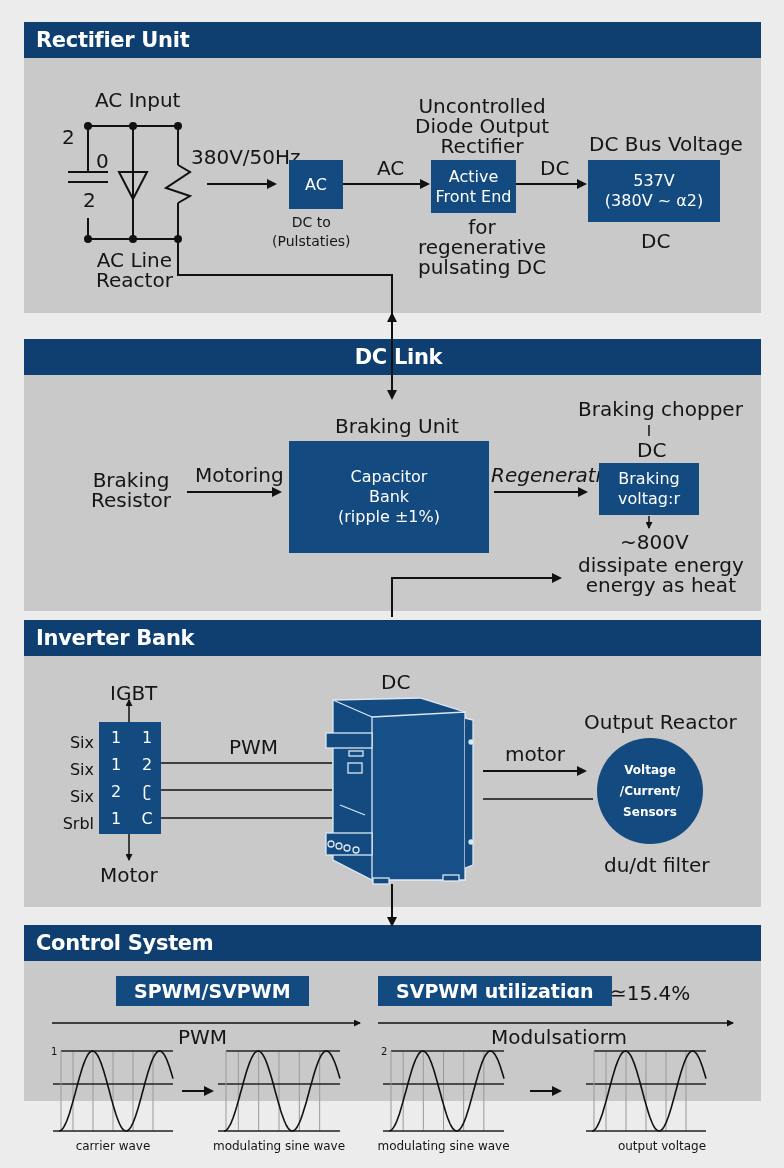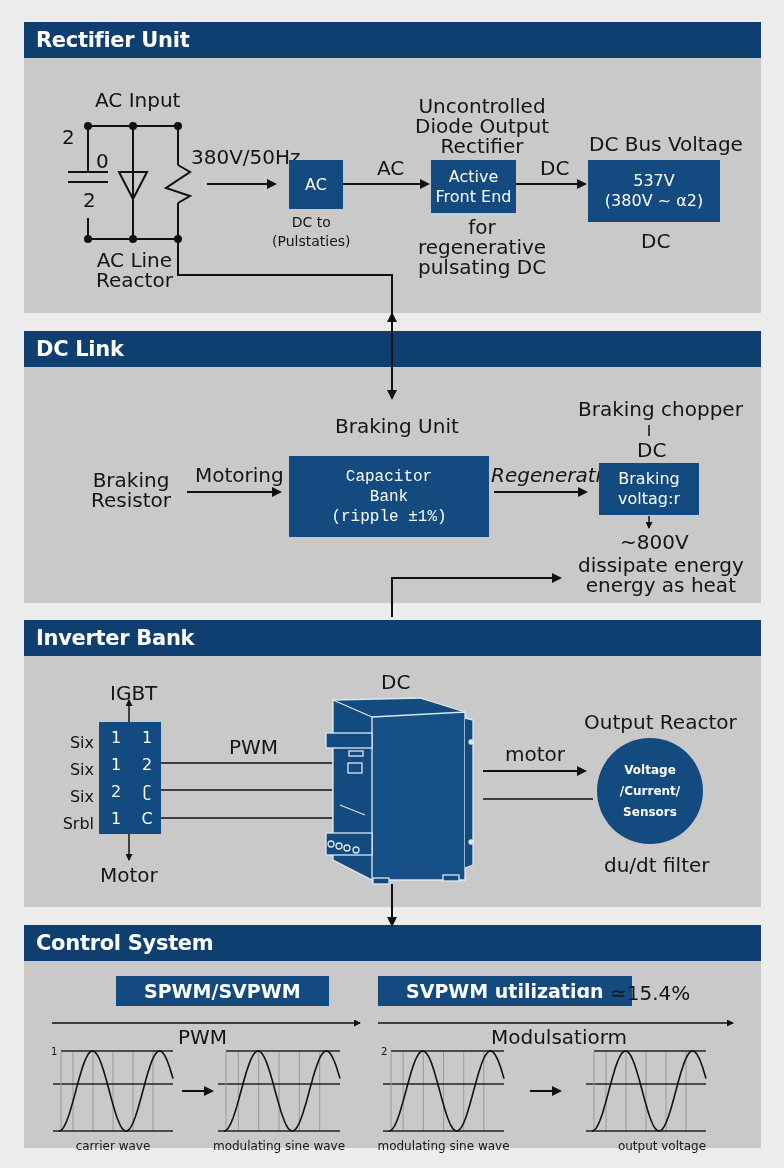--- a/index.html
+++ b/index.html
@@ -1,40 +1,40 @@
 <!DOCTYPE html>
 <html><head>
 <meta charset="utf-8">
 <style>
   html,body{margin:0;padding:0;}
   body{width:784px;height:1168px;background:#ececec;font-family:"DejaVu Sans",sans-serif;position:relative;overflow:hidden;color:#111;}
   .section{position:absolute;left:24px;width:737px;background:#c9c9c9;}
   .section .hdr{position:absolute;left:0;top:0;width:100%;height:36px;background:#0f3f70;color:#fff;font-weight:bold;font-size:21px;line-height:36px;box-sizing:border-box;padding-left:12px;letter-spacing:-0.3px;}
   .t{position:absolute;font-size:20px;line-height:20px;text-align:center;white-space:nowrap;color:#151515;}
   .box{position:absolute;background:#134a80;color:#fff;text-align:center;font-size:16px;line-height:20px;display:flex;align-items:center;justify-content:center;flex-direction:column;}
-  .lbl{position:absolute;background:#134a80;color:#fff;font-weight:bold;font-size:19px;line-height:30px;padding:0 28px;}
+  .lbl{position:absolute;background:#134a80;color:#fff;font-weight:bold;font-size:19px;line-height:30px;padding:0 18px;}
   svg.ov{position:absolute;left:0;top:0;}
   .small{font-size:12px;}
 </style>
 </head>
 <body>
 
 <div class="section" style="top:22px;height:291px;">
   <div class="hdr">Rectifier Unit</div>
 </div>
 
-<div class="section" style="top:331px;height:272px;">
+<div class="section" style="top:339px;height:272px;text-align:center;">
   <div class="hdr">DC Link</div>
 </div>
 
 <div class="section" style="top:620px;height:287px;">
   <div class="hdr">Inverter Bank</div>
 </div>
 
-<div class="section" style="top:925px;height:223px;">
+<div class="section" style="top:925px;height:176px;">
   <div class="hdr">Control System</div>
 </div>
 
 <svg class="ov" width="784" height="1168">
   <defs>
     <marker id="ah" markerWidth="10" markerHeight="10" refX="8" refY="5" orient="auto" markerUnits="userSpaceOnUse">
       <path d="M0,0 L10,5 L0,10 z" fill="#111"></path>
     </marker>
     <marker id="ahs" markerWidth="7" markerHeight="7" refX="6" refY="3.5" orient="auto" markerUnits="userSpaceOnUse">
       <path d="M0,0 L7,3.5 L0,7 z" fill="#111"></path>
@@ -204,21 +204,21 @@
   <div>(380V ~ α2)</div>
 </div>
 <div class="t" style="left:641px;top:231px;">DC</div>
 
 <div class="t" style="left:91px;top:470px;">
   <div>Braking</div>
   <div>Resistor</div>
 </div>
 <div class="t" style="left:195px;top:465px;">Motoring</div>
 <div class="t" style="left:335px;top:416px;">Braking Unit</div>
-<div class="box" style="left:289px;top:456px;width:200px;height:81px;font-family:Liberation Mono, monospace;">
+<div class="box" style="left:289px;top:441px;width:200px;height:112px;">
   <div>Capacitor</div>
   <div>Bank</div>
   <div>(ripple ±1%)</div>
 </div>
 <div class="t" style="left:491px;top:465px;font-style:italic;">Regenerating</div>
 <div class="t" style="left:578px;top:399px;">Braking chopper</div>
 <div class="t" style="left:637px;top:440px;">DC</div>
 <div class="box" style="left:599px;top:463px;width:100px;height:52px;">
   <div>Braking</div>
   <div>voltag:r</div>

